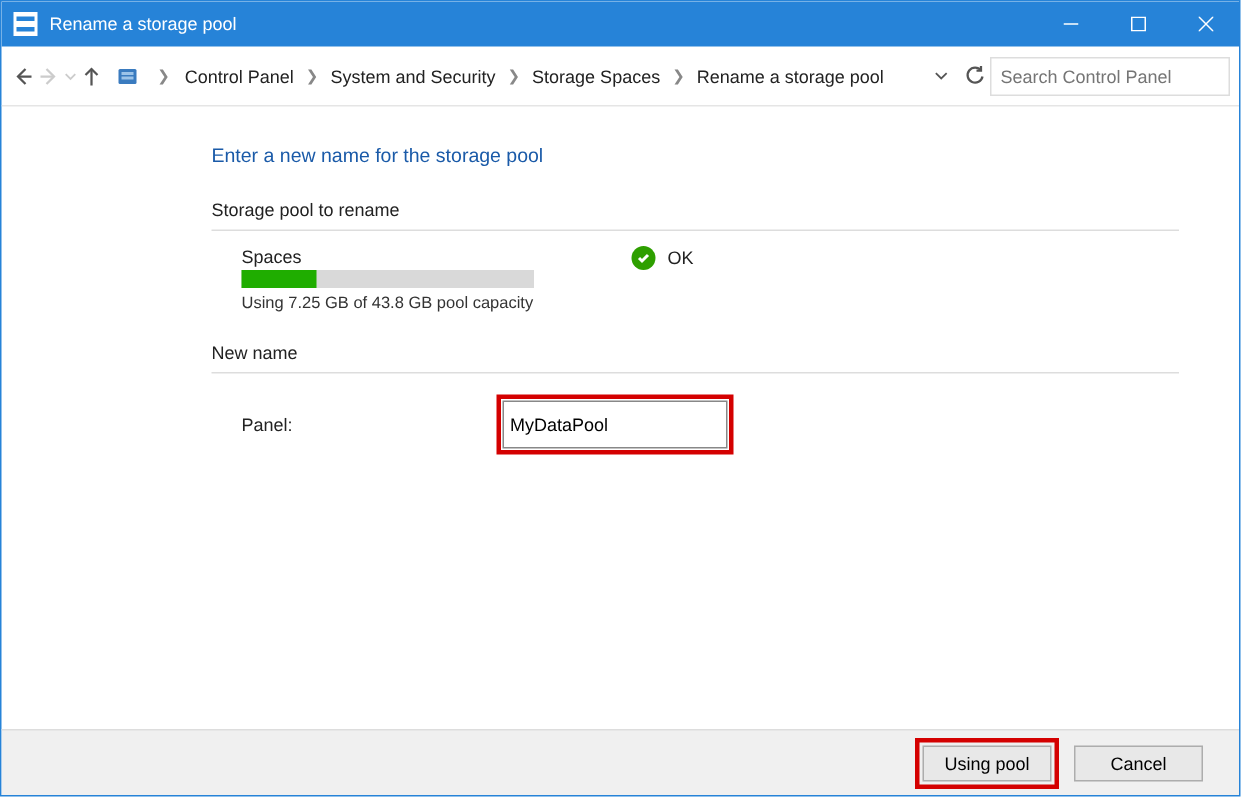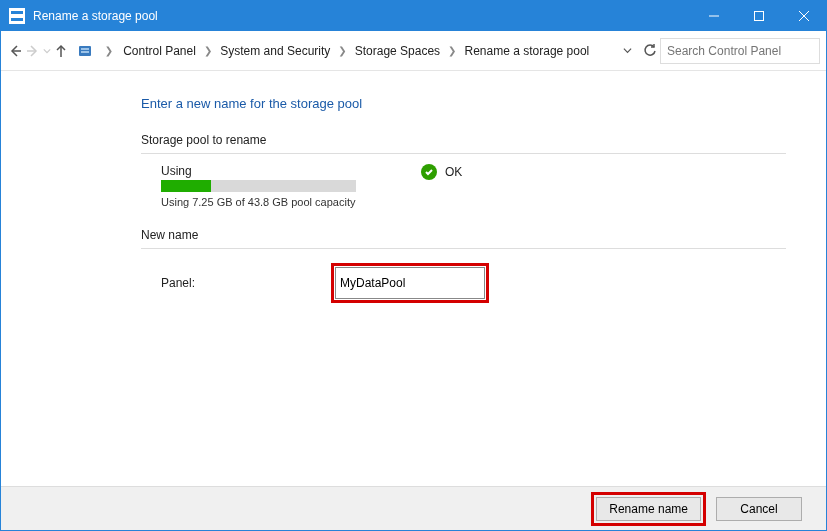--- a/index.html
+++ b/index.html
@@ -257,21 +257,21 @@
 </div>
 
 <div class="content">
   <div class="page-title">Enter a new name for the storage pool</div>
 
   <div class="section-label">Storage pool to rename</div>
   <hr class="divider">
 
   <div class="pool-row">
     <div class="pool-col">
-      <div class="pool-name">Using</div>
+      <div class="pool-name">Spaces</div>
       <div class="cap-bar">
         <div class="cap-fill" style="width:25.5%"></div>
       </div>
       <div class="cap-text">Using 7.25 GB of 43.8 GB pool capacity</div>
     </div>
     <div class="status-col">
       <span class="ok-badge">
         <svg viewBox="0 0 10 10">
             <polyline points="2,5 4,7 8,3"></polyline>
           </svg>
@@ -287,16 +287,16 @@
       <div class="name-label">Panel:</div>
       <span class="input-highlight">
         <input class="name-input" value="MyDataPool" style="">
       </span>
     </div>
   </div>
 </div>
 
 <div class="footer">
   <span class="btn-highlight">
-    <button class="btn">Rename name</button>
+    <button class="btn">Using pool</button>
   </span>
   <button class="btn">Cancel</button>
 </div>
 
 </body></html>

